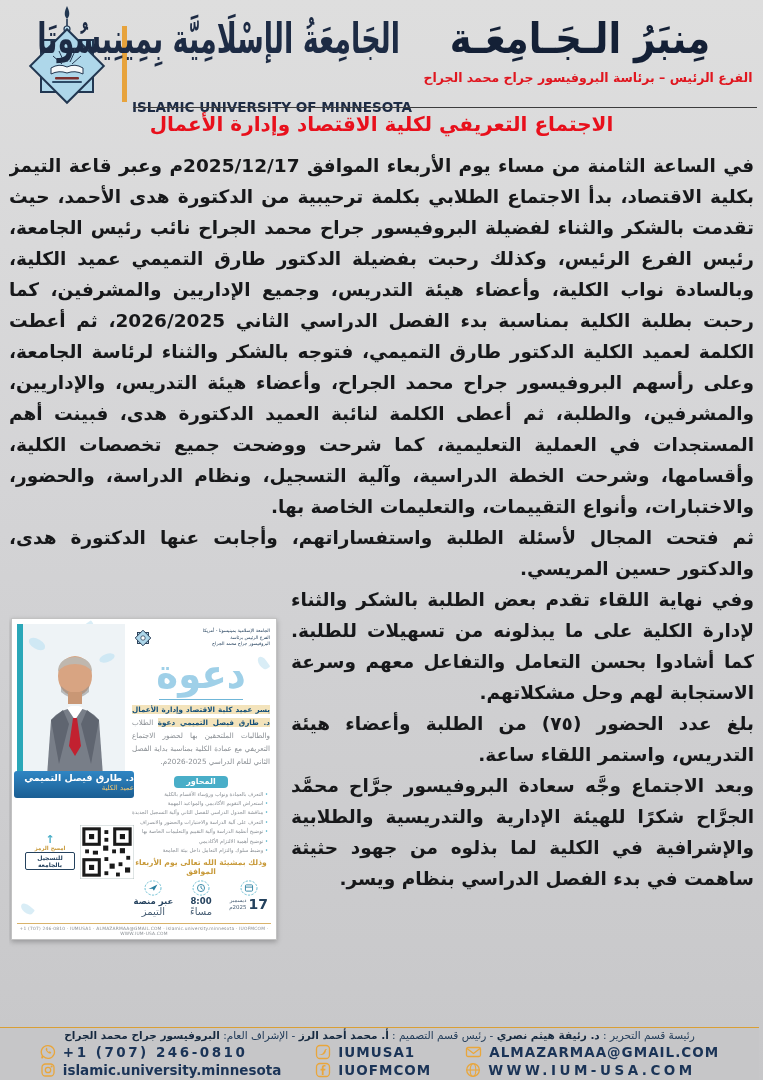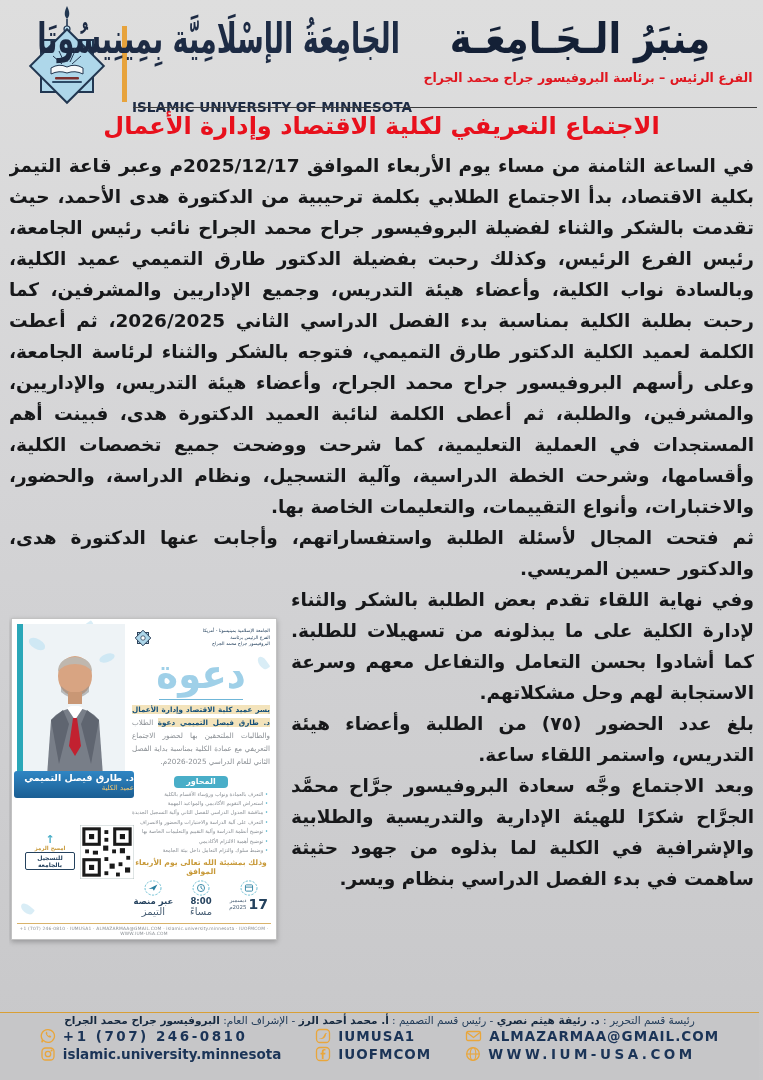--- a/index.html
+++ b/index.html
@@ -16,21 +16,21 @@
                 transform:scaleY(1.55); transform-origin:top; letter-spacing:-1px; white-space:nowrap; }
   .uni-en { position:absolute; left:132px; top:79px; width:268px; text-align:center;
             font-size:13.6px; font-weight:bold; color:#1d2b44; white-space:nowrap;margin-top:20px; }
   .brand { position:absolute; right:8px; top:14px; width:350px; text-align:center;
            font-size:37px; font-weight:bold; color:#142036; direction:rtl;
            transform:scaleY(1.15); transform-origin:top; letter-spacing:-1px; white-space:nowrap; }
   .brand-sub { position:absolute; right:0; top:70px; width:350px; text-align:center;
                font-size:12.5px; font-weight:bold; color:#e0161f; direction:rtl; white-space:nowrap; }
   .hdr-line { position:absolute; left:133px; right:6px; top:107px; border-top:1.6px solid #3c3c3c; }
   .page-title { position:absolute; left:0; right:0; top:112px; text-align:center;
-                font-size:24px; font-weight:bold; color:#e8101c; direction:rtl; }
+                font-size:20px; font-weight:bold; color:#e8101c; direction:rtl; }
 
   
   .content { position:absolute; top:150px; right:9px; left:9px; bottom:53px;
              direction:rtl; overflow:hidden; }
   .content p { font-size:18.5px; font-weight:bold; color:#17181a; line-height:31px;
                text-align:justify; }
 
   
   .flyer { float:left; width:266px; height:322px; margin:34px 14px 4px 2px;
            background:#ffffff; border:1px solid #c2c2c2; box-shadow:0 2px 5px rgba(0,0,0,.25);
@@ -67,28 +67,28 @@
   .qr-side { text-align:center; width:50px; }
   .qr-arrow { color:#49aec8; font-size:11px; font-weight:bold; line-height:1; display:block; }
   .qr-gold { font-size:5.5px; color:#c89a3a; font-weight:bold; display:block; }
   .qr-box { font-size:6px; color:#25425e; font-weight:bold; border:1px solid #25425e;
             border-radius:2px; padding:1px 2px; display:inline-block; margin-top:1px; }
   .f-footer-line { position:absolute; bottom:3px; left:5px; right:5px; border-top:1px solid #d9b36a;
                    padding-top:2px; font-size:4.4px; color:#8a8f94; text-align:center;
                    direction:ltr; letter-spacing:.2px; }
 
   
-  .footer { position:absolute; left:0; right:4px; bottom:0; height:68px; background:#c6c6c8;
+  .footer { position:absolute; left:0; right:4px; bottom:0; height:53px; background:#c6c6c8;
             border-top:1.4px solid #d99f35; }
   .credits { font-size:10.5px; color:#203a57; direction:rtl; text-align:center;
              padding-top:1px; white-space:nowrap; }
   .credits b { color:#16293f; }
   .contacts { display:flex; direction:ltr; justify-content:center; gap:34px; margin-top:2px; }
   .c-col { display:flex; flex-direction:column; gap:1px; }
-  .c-item { display:flex; align-items:flex-start; gap:7px; height:17px; }
+  .c-item { display:flex; align-items:center; gap:7px; height:17px; }
   .c-item span { font-size:13.5px; font-weight:bold; color:#1b3457; white-space:nowrap; }
   .sp3 span, span.sp3 { letter-spacing:2.5px; }
   .sp1 { letter-spacing:1px; }
   .sp4 { letter-spacing:3.5px; }
 </style>
 </head>
 <body>
 
 <div class="page">
 

